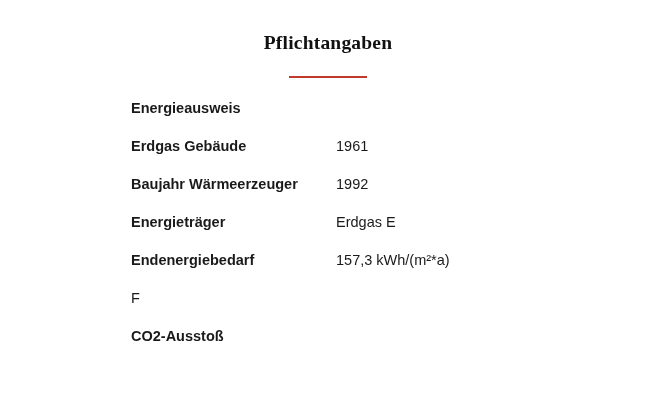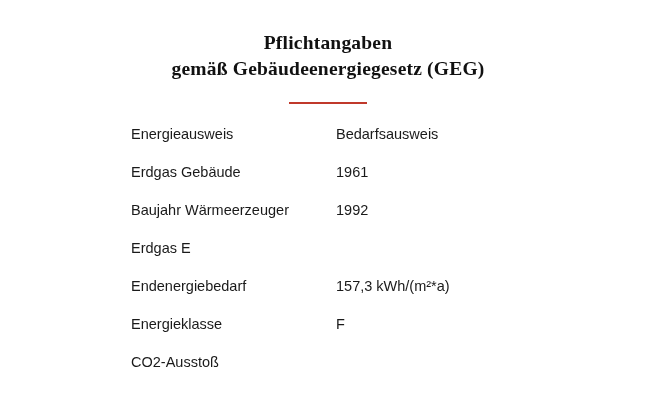--- a/index.html
+++ b/index.html
@@ -46,66 +46,65 @@
     display: flex;
     align-items: baseline;
     height: 38px;
   }
   .spec-label {
     width: 205px;
     flex: 0 0 205px;
     font-size: 14.5px;
     color: #1a1a1a;
     white-space: nowrap;
+    font-weight: bold;
   }
   .spec-value {
     font-size: 14.5px;
     color: #1a1a1a;
     white-space: nowrap;
   }
 </style>
 </head>
 <body>
 
 <div class="page">
 
   <div class="title-block">
     <div class="title-line">Pflichtangaben</div>
-    <div class="title-line">gemäß Gebäudeenergiegesetz (GEG)</div>
     <div class="divider" style="border-top-color: rgb(192, 57, 43);"></div>
   </div>
 
   <div class="spec-table">
 
     <div class="spec-row">
       <div class="spec-label">Energieausweis</div>
-      <div class="spec-value">Bedarfsausweis</div>
     </div>
 
     <div class="spec-row">
       <div class="spec-label">Erdgas Gebäude</div>
       <div class="spec-value">1961</div>
     </div>
 
     <div class="spec-row">
       <div class="spec-label">Baujahr Wärmeerzeuger</div>
       <div class="spec-value">1992</div>
     </div>
 
     <div class="spec-row">
+      <div class="spec-label">Energieträger</div>
       <div class="spec-value">Erdgas E</div>
     </div>
 
     <div class="spec-row">
       <div class="spec-label">Endenergiebedarf</div>
       <div class="spec-value">157,3 kWh/(m²*a)</div>
     </div>
 
     <div class="spec-row">
-      <div class="spec-label">Energieklasse</div>
       <div class="spec-value">F</div>
     </div>
 
     <div class="spec-row">
       <div class="spec-label">CO2-Ausstoß</div>
     </div>
 
   </div>
 </div>
 

